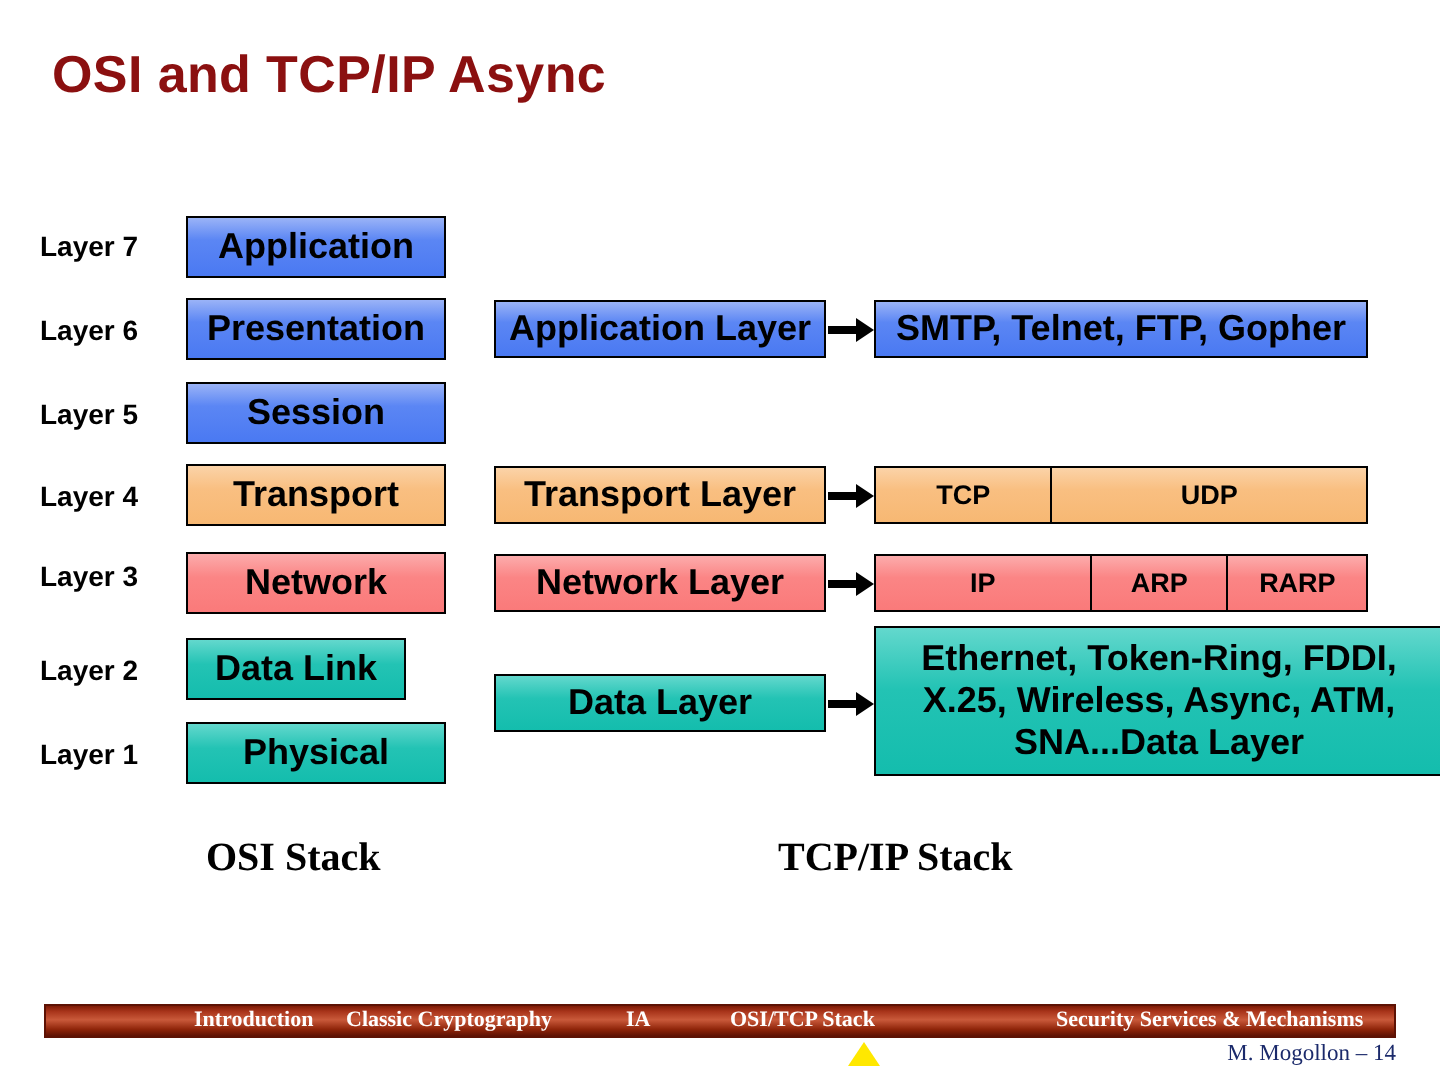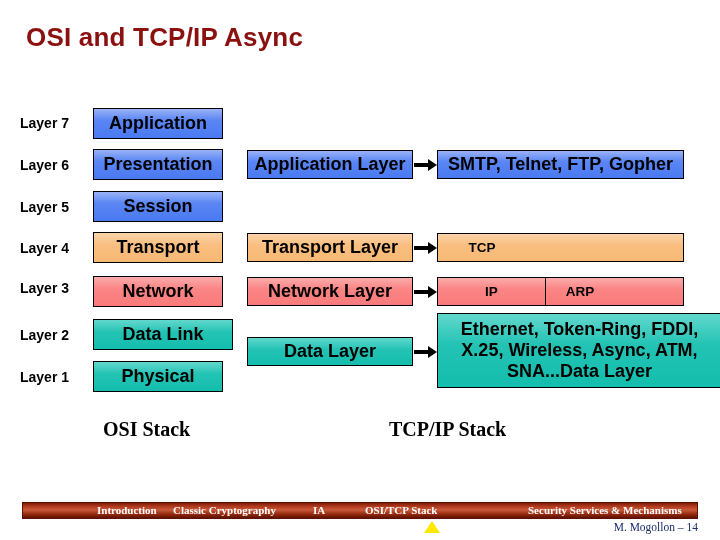--- a/index.html
+++ b/index.html
@@ -169,42 +169,44 @@
 <div class="layer-label" style="top:240px">Layer 4</div>
 <div class="layer-label" style="top:280px">Layer 3</div>
 <div class="layer-label" style="top:327px">Layer 2</div>
 <div class="layer-label" style="top:369px">Layer 1</div>
 
 <div class="box c-blue" style="left:93px; top:108px; width:130px; height:31px;">Application</div>
 <div class="box c-blue" style="left:93px; top:149px; width:130px; height:31px;">Presentation</div>
 <div class="box c-blue" style="left:93px; top:191px; width:130px; height:31px;">Session</div>
 <div class="box c-orange" style="left:93px; top:232px; width:130px; height:31px;">Transport</div>
 <div class="box c-pink" style="left:93px; top:276px; width:130px; height:31px;">Network</div>
-<div class="box c-teal" style="left:93px; top:319px; width:140px; height:31px;">Data Link</div>
+<div class="box c-teal" style="left:93px; top:319px; width:110px; height:31px;">Data Link</div>
 <div class="box c-teal" style="left:93px; top:361px; width:130px; height:31px;">Physical</div>
 
 <div class="box c-blue" style="left:247px; top:150px; width:166px; height:29px;">Application Layer</div>
 <div class="box c-orange" style="left:247px; top:233px; width:166px; height:29px;">Transport Layer</div>
 <div class="box c-pink" style="left:247px; top:277px; width:166px; height:29px;">Network Layer</div>
 <div class="box c-teal" style="left:247px; top:337px; width:166px; height:29px;">Data Layer</div>
 
 <div class="arrow" style="left:414px; top:163px; width:15px;"></div>
 <div class="arrow" style="left:414px; top:246px; width:15px;"></div>
 <div class="arrow" style="left:414px; top:290px; width:15px;"></div>
 <div class="arrow" style="left:414px; top:350px; width:15px;"></div>
 
 <div class="box c-blue" style="left:437px; top:150px; width:247px; height:29px;">SMTP, Telnet, FTP, Gopher</div>
 
 <div class="split c-orange" style="left:437px; top:233px; width:247px; height:29px;">
   <div class="cell" style="flex:0 0 36%;">TCP</div>
+  <div class="cell" style="flex:1 1 auto;">UDP</div>
 </div>
 
 <div class="split c-pink" style="left:437px; top:277px; width:247px; height:29px;">
   <div class="cell" style="flex:0 0 44%;">IP</div>
   <div class="cell" style="flex:0 0 28%;">ARP</div>
+  <div class="cell" style="flex:1 1 auto;">RARP</div>
 </div>
 
 <div class="box c-teal multiline" style="left:437px; top:313px; width:285px; height:75px; padding:0 6px;">Ethernet, Token-Ring, FDDI, X.25, Wireless, Async, ATM, SNA...Data Layer</div>
 
 <div class="stack-caption" style="left:103px; top:418px;">OSI Stack</div>
 <div class="stack-caption" style="left:389px; top:418px;">TCP/IP Stack</div>
 
 <div id="footer-bar"></div>
 
 <div class="footer-item" style="left:97px;">Introduction</div>

